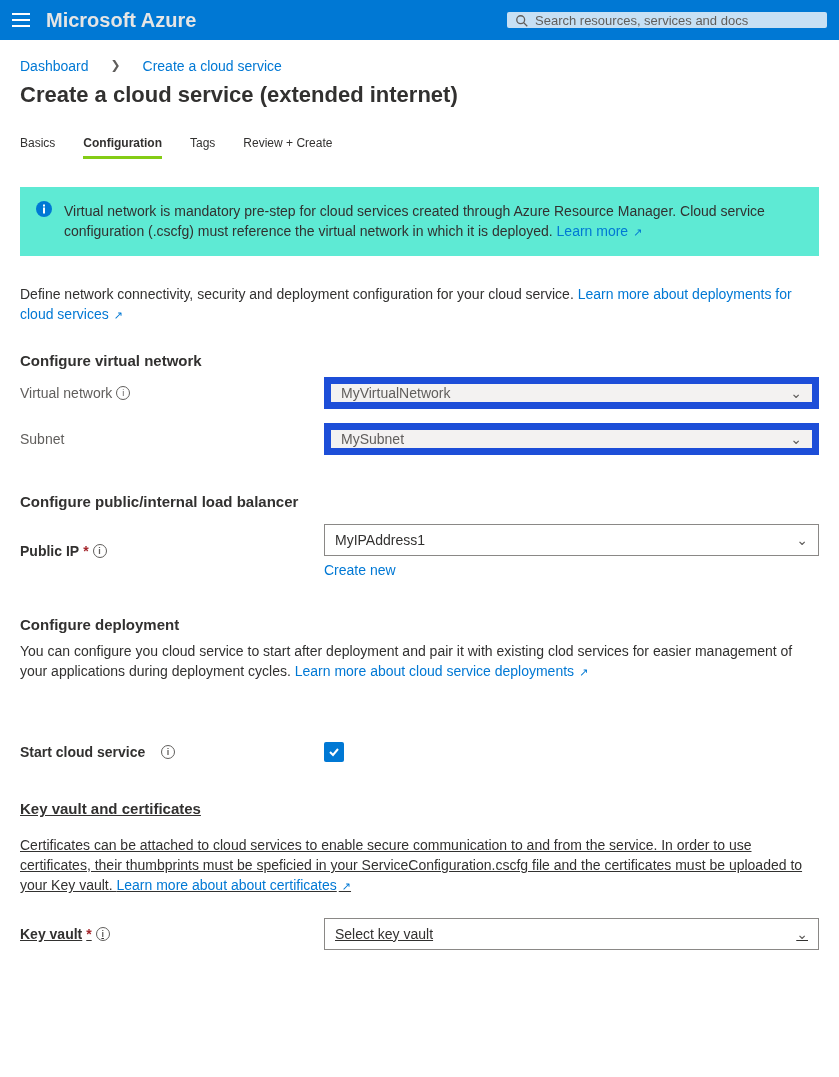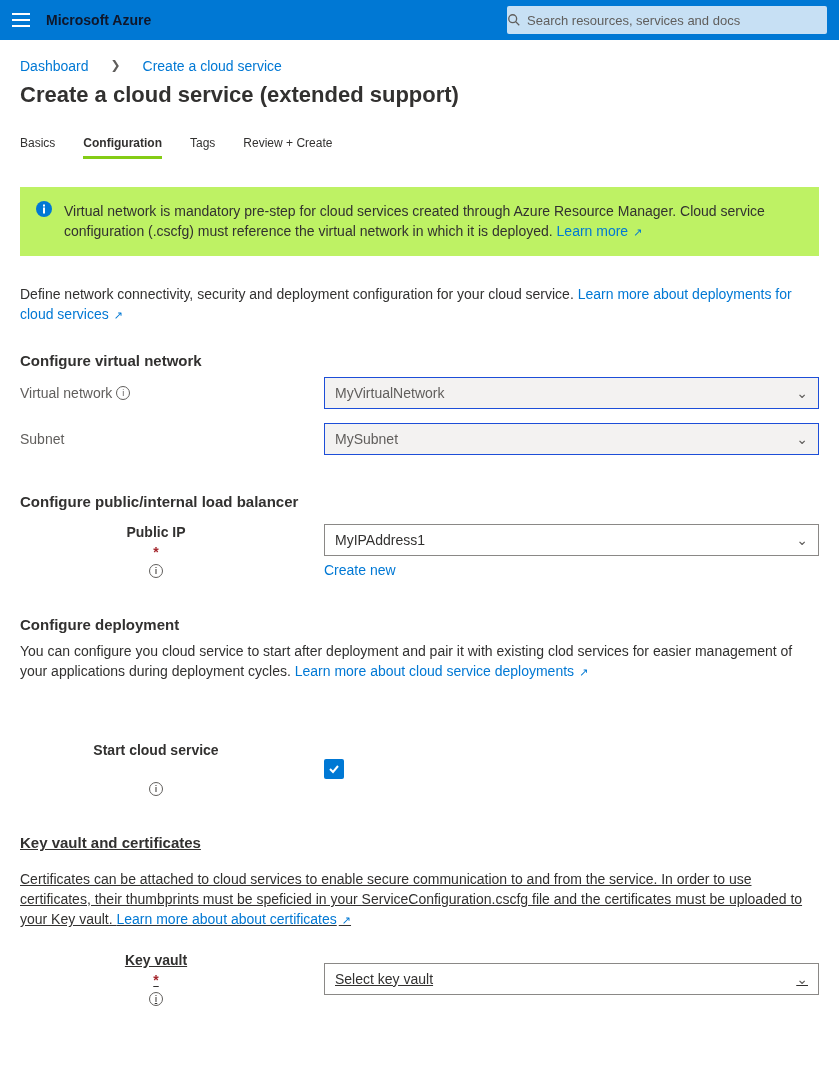--- a/index.html
+++ b/index.html
@@ -1,56 +1,56 @@
 <!DOCTYPE html>
 <html><head>
 <meta charset="utf-8">
 <style>
   * { box-sizing: border-box; margin: 0; padding: 0; }
   html, body { width: 839px; font-family: "Segoe UI", Arial, sans-serif; font-size: 14px; color: #323130; background: #fff; }
   .topbar { height: 40px; background: #0078d4; display: flex; align-items: center; padding: 0 12px; gap: 16px; }
   .hamburger { width: 18px; height: 14px; display: flex; flex-direction: column; justify-content: space-between; cursor: pointer; }
   .hamburger span { display: block; height: 2px; background: #fff; }
-  .brand { color: #0f172a; font-size: 14px; font-weight: 600; flex: 0 0 auto; }
+  .brand { color: #e5e5e5; font-size: 20px; font-weight: 600; flex: 0 0 auto; }
   .topbar-spacer { flex: 1; }
-  .searchwrap { flex: 0 0 320px; height: 28px; background: #c7e0f4; border-radius: 2px; display: flex; align-items: center; padding: 0 0; gap: 6px; }
+  .searchwrap { flex: 0 0 320px; height: 16px; background: #c7e0f4; border-radius: 2px; display: flex; align-items: flex-end; padding: 0 8px; gap: 6px; }
   .searchwrap input { flex: 1; border: none; outline: none; background: transparent; font-size: 13px; color: #605e5c; }
   .searchwrap input::placeholder { color: #605e5c; }
   .search-icon svg { display: block; }
 
   .content { padding: 18px 20px; }
   .breadcrumb { font-size: 14px; display: flex; gap: 22px; }
   .breadcrumb .sep { color: #605e5c; font-size: 12px; }
   .link { color: #0078d4; cursor: pointer; }
   h1.page-title { font-size: 22px; font-weight: 600; margin-top: 8px; margin-bottom: 28px; }
 
   .tabs { display: flex; gap: 28px; border-bottom: none; margin-bottom: 28px; }
   .tab { font-size: 12px; padding-bottom: 6px; cursor: pointer; color: #323130; }
   .tab.active { font-weight: 600; border-bottom: 3px solid #84cc16; }
 
-  .infobox { background: #bef264; padding: 14px 16px; display: flex; gap: 12px; margin-bottom: 28px; }
+  .infobox { background: #5eead4; padding: 14px 16px; display: flex; gap: 12px; margin-bottom: 28px; }
   .info-icon { flex: 0 0 16px; }
   .info-icon svg { display: block; }
   .infobox .msg { font-size: 14px; line-height: 1.45; }
 
   .ext-icon { font-size: 11px; margin-left: 2px; }
 
   .intro { font-size: 14px; line-height: 1.45; margin-bottom: 28px; }
 
   h2.section-h { font-size: 15px; font-weight: 600; margin-bottom: 8px; }
   .section-desc { font-size: 14px; line-height: 1.45; margin-bottom: 22px; }
 
   .formrow { display: flex; align-items: center; margin-bottom: 14px; gap: 32px; }
   .formlabel { flex: 0 0 272px; font-size: 14px; color: #605e5c; display: flex; align-items: center; gap: 4px; }
-  .formlabel.strong { color: #323130; font-weight: 600; flex-direction: column; }
+  .formlabel.strong { color: #323130; font-weight: 600; }
   .formlabel .req { color: #a4262c; }
   .formlabel .tip { width: 14px; height: 14px; border: 1px solid #605e5c; border-radius: 50%; display: inline-flex; align-items: center; justify-content: center; font-size: 9px; color: #605e5c; cursor: pointer; }
   .formctrl { flex: 1; }
   .dd { width: 100%; height: 32px; border: 1px solid #8a8886; background: #fff; display: flex; align-items: center; justify-content: space-between; padding: 0 10px; font-size: 14px; cursor: pointer; }
-  .dd.disabled { background: #f3f2f1; border: 1px solid #1d4ed8; color: #605e5c; cursor: default; }
+  .dd.disabled { background: #f3f2f1; border: 7px solid #1d4ed8; color: #605e5c; cursor: default; }
   .dd .chev { color: #605e5c; }
   .createnew { margin-top: 6px; font-size: 14px; }
 
   .section { margin-bottom: 38px; }
 
   .chk { width: 20px; height: 20px; background: #0078d4; border-radius: 2px; display: inline-flex; align-items: center; justify-content: center; cursor: pointer; }
   .chk svg { display: block; }
 
 </style>
 </head>
@@ -76,21 +76,21 @@
 </div>
 
 <div class="content">
 
   <div class="breadcrumb">
     <span class="link">Dashboard</span>
     <span class="sep">❯</span>
     <span class="link">Create a cloud service</span>
   </div>
 
-  <h1 class="page-title">Create a cloud service (extended support)</h1>
+  <h1 class="page-title">Create a cloud service (extended internet)</h1>
 
   <div class="tabs">
     <div class="tab">Basics</div>
     <div class="tab active">Configuration</div>
     <div class="tab">Tags</div>
     <div class="tab">Review + Create</div>
   </div>
 
   <div class="infobox">
     <div class="info-icon">

